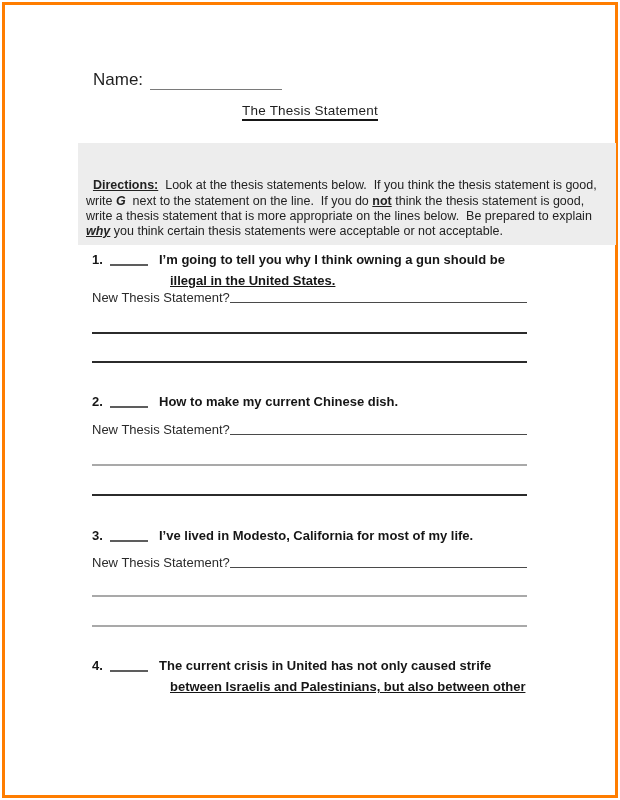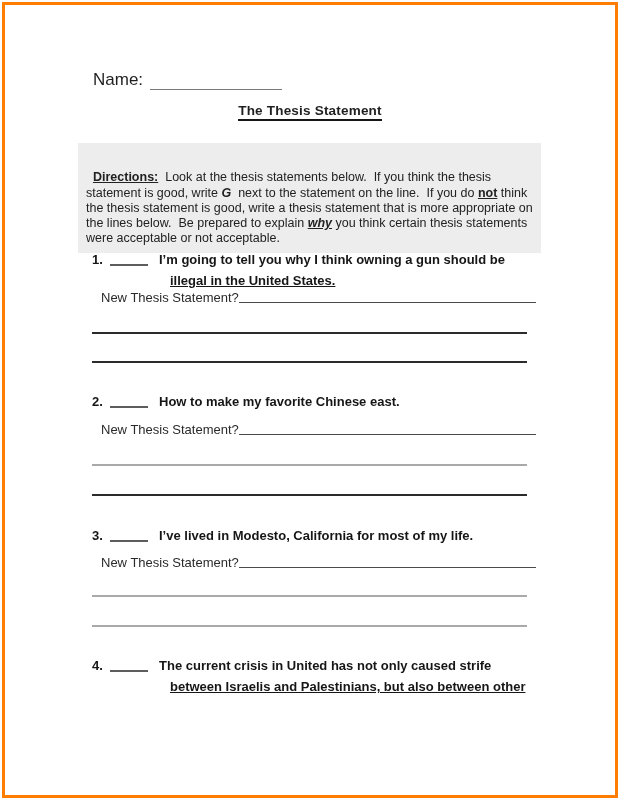--- a/index.html
+++ b/index.html
@@ -11,48 +11,48 @@
   .frame{
     position:absolute;left:2px;top:2px;right:2px;bottom:2px;
     border:3px solid #ff7d00;pointer-events:none;
   }
   
   .name-row{position:absolute;left:93px;top:70px;font-size:17px;display:flex;align-items:flex-end;}
   .name-line{display:inline-block;width:132px;height:15px;border-bottom:1px solid #7a7a7a;margin-left:7px;}
   
   .title-wrap{position:absolute;left:0;right:0;top:101px;text-align:center;}
   .title-wrap span{
-    font-size:13.5px;font-weight:bold;letter-spacing:.2px;
+    font-size:13.5px;font-weight:normal;letter-spacing:.2px;
     border-bottom:2px solid #161616;padding-bottom:1px;
   }
   
   .directions{
-    position:absolute;left:78px;top:143px;width:463px;box-sizing:border-box;
-    background:#ededed;padding:12px 8px 6px 8px;
+    position:absolute;left:78px;top:143px;width:538px;box-sizing:border-box;
+    background:#ededed;padding:20px 8px 6px 8px;
     font-size:12.5px;line-height:15.3px;white-space:pre-wrap;color:#222;
   }
   .seg-normal{}
   .seg-bold-underline{font-weight:bold;text-decoration:underline;}
   .seg-bold-italic{font-weight:bold;font-style:italic;}
   .seg-bold-italic-underline{font-weight:bold;font-style:italic;text-decoration:underline;}
   
   .item{
     position:absolute;left:92px;display:flex;align-items:flex-start;
     font-weight:bold;font-size:13px;line-height:21px;color:#161616;
   }
   .item .num{width:18px;flex:0 0 18px;}
   .item .blank{
     flex:0 0 38px;width:38px;height:15px;margin-right:11px;
     border-bottom:2px solid #5d5d5d;
   }
   .item .itext div{white-space:nowrap;}
   .item .itext div.indent{padding-left:11px;text-decoration:underline;}
   
   .nts{
-    position:absolute;left:101px;width:435px;display:flex;align-items:flex-end;
+    position:absolute;left:92px;width:435px;display:flex;align-items:flex-end;
     font-size:13px;color:#2a2a2a;
   }
   .nts .fill{flex:1;border-bottom:1px solid #4a4a4a;margin-bottom:2px;}
   
   .answer-line{position:absolute;left:92px;width:435px;height:0;}
   .answer-line.dark{border-top:2px solid #2b2b2b;}
   .answer-line.gray{border-top:2px solid #a9a9a9;}
 </style>
 </head>
 <body style="background: rgb(255, 255, 255);">
@@ -84,21 +84,21 @@
   <span>New Thesis Statement?</span>
   <span class="fill"></span>
 </div>
 <div class="answer-line dark" style="top:332px"></div>
 <div class="answer-line dark" style="top:361px"></div>
 
 <div class="item" style="top:391px">
   <span class="num">2.</span>
   <span class="blank"></span>
   <span class="itext">
-    <div>How to make my favorite Chinese east.</div>
+    <div>How to make my current Chinese dish.</div>
   </span>
 </div>
 <div class="nts" style="top:422px">
   <span>New Thesis Statement?</span>
   <span class="fill"></span>
 </div>
 <div class="answer-line gray" style="top:464px"></div>
 <div class="answer-line dark" style="top:494px"></div>
 
 <div class="item" style="top:525px">

